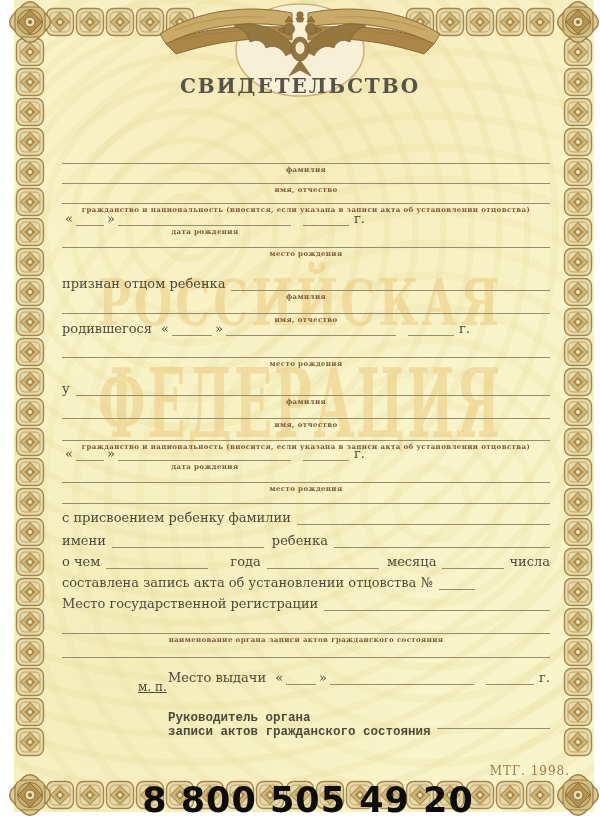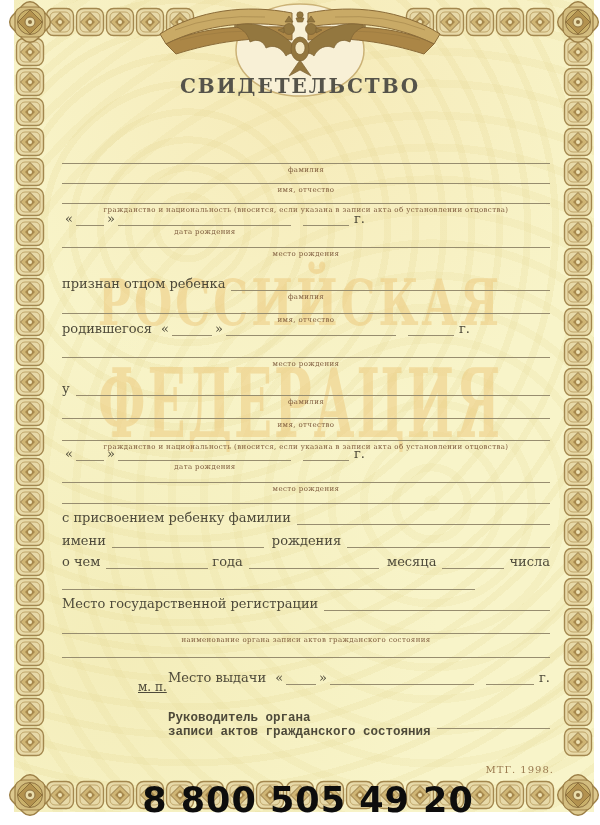--- a/index.html
+++ b/index.html
@@ -20,27 +20,27 @@
   .title{position:absolute;left:0;top:74px;width:100%;text-align:center;z-index:3;
          color:#55534a;font-weight:bold;font-size:20px;letter-spacing:2px;line-height:25px;}
   .row{position:absolute;left:62px;right:50px;height:16px;display:flex;align-items:flex-end;
        z-index:3;font-size:13px;color:#4e4a3a;white-space:nowrap;}
   .fill{flex:1 1 auto;height:3px;border-bottom:1px solid #978d6f;}
   .fz{flex:0 0 auto;}
   .lbl{margin-right:6px;line-height:14px;}
   .q{margin:0 3px;line-height:14px;}
   .ya{margin-left:5px;line-height:14px;}
   .cap{position:absolute;left:62px;right:50px;text-align:center;z-index:3;
-       font-size:7px;letter-spacing:0.4px;color:#7d5a3c;line-height:8px;}
+       font-size:7px;letter-spacing:0.4px;color:#7d5a3c;line-height:8px;font-weight:bold;}
   .capfix{right:auto;}
   .seal{position:absolute;left:138px;top:680px;font-size:12px;color:#4e4a3a;z-index:3;text-decoration:underline;}
   .sigblock{position:absolute;left:168px;right:50px;top:711px;z-index:3;
             font-size:12.5px;font-weight:600;color:#4e4a3a;font-family:Liberation Mono, monospace;}
   .sigline2{display:flex;align-items:flex-start;white-space:nowrap;}
-  .printcode{position:absolute;right:46px;top:764px;font-size:10px;letter-spacing:1px;
+  .printcode{position:absolute;right:30px;top:764px;font-size:12px;letter-spacing:1px;
              color:#9a7a50;z-index:3;}
   .phone{position:absolute;left:8px;top:780px;width:100%;text-align:center;z-index:6;
          font-family:"DejaVu Sans",sans-serif;font-weight:bold;font-size:35px;
          letter-spacing:1px;color:#0d0d0d;}
 </style>
 </head>
 <body>
 
 <div class="page">
   <div class="paper"></div>
@@ -278,35 +278,36 @@
   </div>
 
   <div class="row" style="top:509px">
     <span class="lbl">с присвоением ребенку фамилии</span>
     <span class="fill"></span>
   </div>
 
   <div class="row" style="top:532px">
     <span class="lbl">имени</span>
     <span class="fill fz" style="flex-basis:152px"></span>
-    <span class="lbl" style="margin-left:8px">рождения</span>
+    <span class="lbl" style="margin-left:8px">ребенка</span>
     <span class="fill"></span>
   </div>
 
   <div class="row" style="top:553px">
     <span class="lbl">о чем</span>
     <span class="fill fz" style="flex-basis:102px"></span>
-    <span class="lbl" style="margin-left:4px">года</span>
+    <span class="lbl" style="margin-left:22px">года</span>
     <span class="fill"></span>
     <span class="lbl" style="margin-left:8px">месяца</span>
     <span class="fill fz" style="flex-basis:62px"></span>
     <span class="ya">числа</span>
   </div>
 
   <div class="row" style="top:574px;right:125px">
+    <span class="lbl">составлена запись акта об установлении отцовства №</span>
     <span class="fill"></span>
   </div>
 
   <div class="row" style="top:595px">
     <span class="lbl">Место государственной регистрации</span>
     <span class="fill"></span>
   </div>
 
   <div class="row" style="top:618px">
     <span class="fill"></span>

